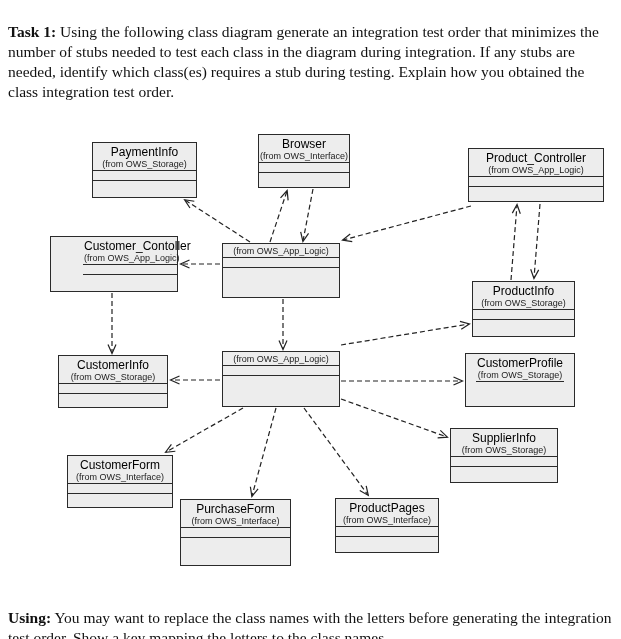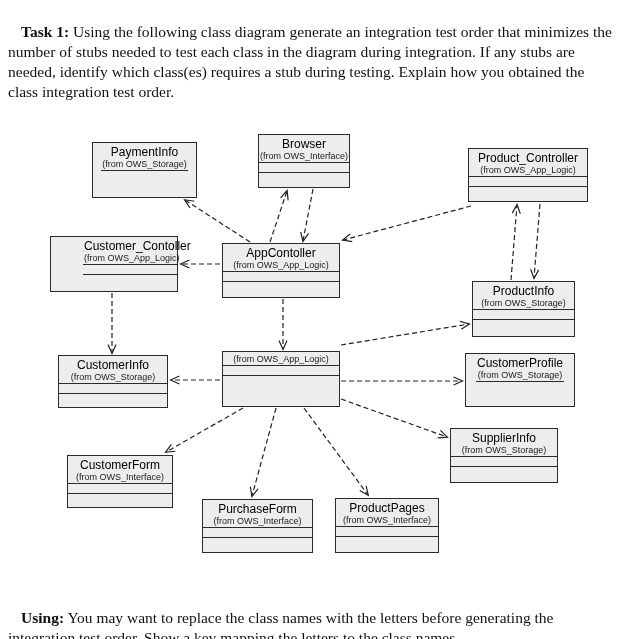--- a/index.html
+++ b/index.html
@@ -1,20 +1,20 @@
 <!DOCTYPE html>
 <html><head>
 <meta charset="utf-8">
 <style>
   html,body{margin:0;padding:0;background:#fff;}
   .page{position:relative;width:621px;height:639px;background:#ffffff;color:#111;
         font-family:"Liberation Serif",serif;overflow:hidden;}
   .task-text{position:absolute;left:8px;top:6px;width:606px;font-size:15.5px;line-height:1.3;}
   .hint-text{position:absolute;left:8px;top:592px;width:606px;font-size:15.5px;line-height:1.3;}
-  .bold-label{font-weight:bold;margin-left:13px;}
+  .bold-label{font-weight:bold;}
   .diagram{position:absolute;left:0;top:0;width:621px;height:639px;}
   .edges-svg{position:absolute;left:0;top:0;}
   .classbox{position:absolute;background:#ededed;border:1.5px solid #2a2a2a;box-sizing:border-box;
             display:flex;flex-direction:column;font-family:"Liberation Sans",sans-serif;z-index:2;}
   .cls-head{flex:none;border-bottom:1px solid #2a2a2a;text-align:center;padding:2px 1px 1px 1px;}
   .cls-name{font-size:12px;color:#000;white-space:nowrap;}
   .cls-from{font-size:9px;color:#1c1c1c;white-space:nowrap;}
   .cls-attr{flex:none;height:9px;border-bottom:1px solid #2a2a2a;}
   .cls-ops{flex:1;}
 </style>
@@ -42,55 +42,54 @@
         <line x1="220" y1="380" x2="171" y2="380" stroke="#222222" stroke-width="1.2" stroke-dasharray="5,3" marker-end="url(#openArrow)"></line>
         <line x1="341" y1="345" x2="469" y2="324" stroke="#222222" stroke-width="1.2" stroke-dasharray="5,3" marker-end="url(#openArrow)"></line>
         <line x1="341" y1="381" x2="462" y2="381" stroke="#222222" stroke-width="1.2" stroke-dasharray="5,3" marker-end="url(#openArrow)"></line>
         <line x1="341" y1="399" x2="447" y2="437" stroke="#222222" stroke-width="1.2" stroke-dasharray="5,3" marker-end="url(#openArrow)"></line>
         <line x1="243" y1="408" x2="166" y2="452" stroke="#222222" stroke-width="1.2" stroke-dasharray="5,3" marker-end="url(#openArrow)"></line>
         <line x1="276" y1="408" x2="252" y2="496" stroke="#222222" stroke-width="1.2" stroke-dasharray="5,3" marker-end="url(#openArrow)"></line>
         <line x1="304" y1="408" x2="368" y2="495" stroke="#222222" stroke-width="1.2" stroke-dasharray="5,3" marker-end="url(#openArrow)"></line>
         <line x1="511" y1="280" x2="517" y2="205" stroke="#222222" stroke-width="1.2" stroke-dasharray="5,3" marker-end="url(#openArrow)"></line>
         <line x1="540" y1="204" x2="534" y2="278" stroke="#222222" stroke-width="1.2" stroke-dasharray="5,3" marker-end="url(#openArrow)"></line>
       </svg>
-      <div class="classbox" style="left: 92px; top: 142px; width: 105px; height: 56px; align-items: center;">
+      <div class="classbox" style="left: 92px; top: 142px; width: 105px; height: 56px;">
         <div class="cls-head">
           <div class="cls-name">PaymentInfo</div>
           <div class="cls-from">(from OWS_Storage)</div>
         </div>
         <div class="cls-attr"></div>
         <div class="cls-ops"></div>
       </div>
       <div class="classbox" style="left: 258px; top: 134px; width: 92px; height: 54px;">
         <div class="cls-head">
           <div class="cls-name">Browser</div>
           <div class="cls-from">(from OWS_Interface)</div>
         </div>
         <div class="cls-attr"></div>
         <div class="cls-ops"></div>
       </div>
-      <div class="classbox" style="left: 468px; top: 148px; width: 120px; height: 54px;">
+      <div class="classbox" style="left: 468px; top: 148px; width: 136px; height: 54px;">
         <div class="cls-head">
           <div class="cls-name">Product_Controller</div>
           <div class="cls-from">(from OWS_App_Logic)</div>
         </div>
         <div class="cls-attr"></div>
         <div class="cls-ops"></div>
       </div>
       <div class="classbox" style="left: 50px; top: 236px; width: 128px; height: 56px; padding-left: 32px;">
         <div class="cls-head">
           <div class="cls-name">Customer_Contoller</div>
           <div class="cls-from">(from OWS_App_Logic)</div>
         </div>
         <div class="cls-attr"></div>
         <div class="cls-ops"></div>
       </div>
       <div class="classbox" style="left: 222px; top: 243px; width: 118px; height: 55px;">
         <div class="cls-head">
-          <div class="cls-name">AppContoller</div>
           <div class="cls-from">(from OWS_App_Logic)</div>
         </div>
         <div class="cls-attr"></div>
         <div class="cls-ops"></div>
       </div>
       <div class="classbox" style="left: 472px; top: 281px; width: 103px; height: 56px;">
         <div class="cls-head">
           <div class="cls-name">ProductInfo</div>
           <div class="cls-from">(from OWS_Storage)</div>
         </div>
@@ -129,21 +128,21 @@
         <div class="cls-ops"></div>
       </div>
       <div class="classbox" style="left: 67px; top: 455px; width: 106px; height: 53px;">
         <div class="cls-head">
           <div class="cls-name">CustomerForm</div>
           <div class="cls-from">(from OWS_Interface)</div>
         </div>
         <div class="cls-attr"></div>
         <div class="cls-ops"></div>
       </div>
-      <div class="classbox" style="left: 202px; top: 499px; width: 111px; height: 54px;">
+      <div class="classbox" style="left: 180px; top: 499px; width: 111px; height: 67px;">
         <div class="cls-head">
           <div class="cls-name">PurchaseForm</div>
           <div class="cls-from">(from OWS_Interface)</div>
         </div>
         <div class="cls-attr"></div>
         <div class="cls-ops"></div>
       </div>
       <div class="classbox" style="left: 335px; top: 498px; width: 104px; height: 55px;">
         <div class="cls-head">
           <div class="cls-name">ProductPages</div>

